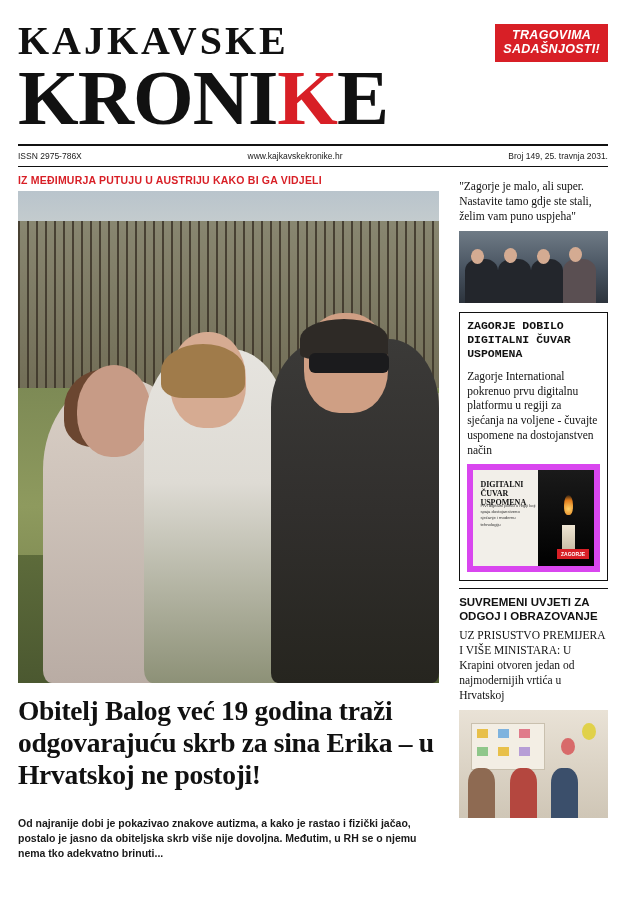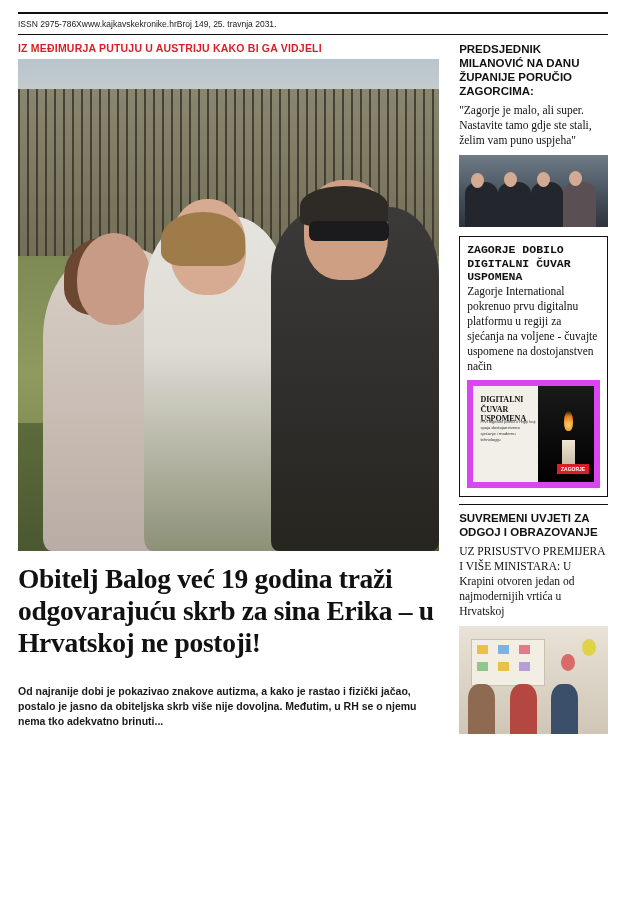--- a/index.html
+++ b/index.html
@@ -61,21 +61,21 @@
     white-space: nowrap;
   }
   .title-kronike .red { color: #d81f26; }
 
   .rule-thick {
     border-top: 2.5px solid #111;
     margin: 12px 18px 0 18px;
   }
   .infobar {
     display: flex;
-    justify-content: flex-start;
+    justify-content: space-between;
     align-items: center;
     font-size: 8.5px;
     color: #1a1a1a;
     padding: 5px 18px 5px 18px;
     font-family: "Liberation Sans", sans-serif;
   }
   .infobar .center { font-size: 8.5px; }
   .rule-thin {
     border-top: 1.2px solid #111;
     margin: 0 18px;
@@ -266,21 +266,21 @@
     font-size: 11.5px;
     line-height: 1.2;
     color: #111;
     text-transform: uppercase;
   }
   .box-text {
     font-family: "Liberation Serif", serif;
     font-size: 11.5px;
     line-height: 1.3;
     color: #111;
-    margin-top: 0;
+    margin-top: 8px;
   }
   .ad {
     margin-top: 6px;
     height: 108px;
     background: #f2efe9;
     position: relative;
     overflow: hidden;
     border: 6px solid #d946ef;
   }
   .ad-dark {
@@ -329,20 +329,30 @@
   }
   .s2-balloon {
     position: absolute; width: 14px; height: 17px; border-radius: 50%;
   }
 </style>
 </head>
 <body>
 
 <div class="page">
 
+  <div class="masthead">
+    <div class="masthead-top">
+      <div class="title-kajkavske">KAJKAVSKE</div>
+      <div class="flag-badge">
+        <div>TRAGOVIMA</div>
+        <div>SADAŠNJOSTI!</div>
+      </div>
+    </div>
+    <div class="title-kronike"><span>KRONI</span><span class="red">K</span><span>E</span></div>
+  </div>
 
   <div class="rule-thick"></div>
   <div class="infobar">
     <div>ISSN 2975-786X</div>
     <div class="center">www.kajkavskekronike.hr</div>
     <div>Broj 149, 25. travnja 2031.</div>
   </div>
   <div class="rule-thin"></div>
 
   <div class="content">
@@ -368,21 +378,20 @@
         <div class="p-father-glasses"></div>
       </div>
 
       <div class="headline">Obitelj Balog već 19 godina traži odgovarajuću skrb za sina Erika – u Hrvatskoj ne postoji!</div>
       <div class="standfirst">Od najranije dobi je pokazivao znakove autizma, a kako je rastao i fizički jačao, postalo je jasno da obiteljska skrb više nije dovoljna. Međutim, u RH se o njemu nema tko adekvatno brinuti...</div>
     </div>
 
     <div class="col-side">
 
       <div>
-        <div class="side-hl">PREDSJEDNIK MILANOVIĆ NA DANU ŽUPANIJE PORUČIO ZAGORCIMA:</div>
         <div class="side-text">"Zagorje je malo, ali super. Nastavite tamo gdje ste stali, želim vam puno uspjeha"</div>
         <div class="side-photo">
           <div class="sp-wall"></div>
           <div class="sp-suit" style="left:4%;"></div>
           <div class="sp-head" style="left:8%; bottom:54%;"></div>
           <div class="sp-suit" style="left:26%;"></div>
           <div class="sp-head" style="left:30%; bottom:56%;"></div>
           <div class="sp-suit" style="left:48%;"></div>
           <div class="sp-head" style="left:52%; bottom:55%;"></div>
           <div class="sp-suit" style="left:70%; background:#5a4f52;"></div>

